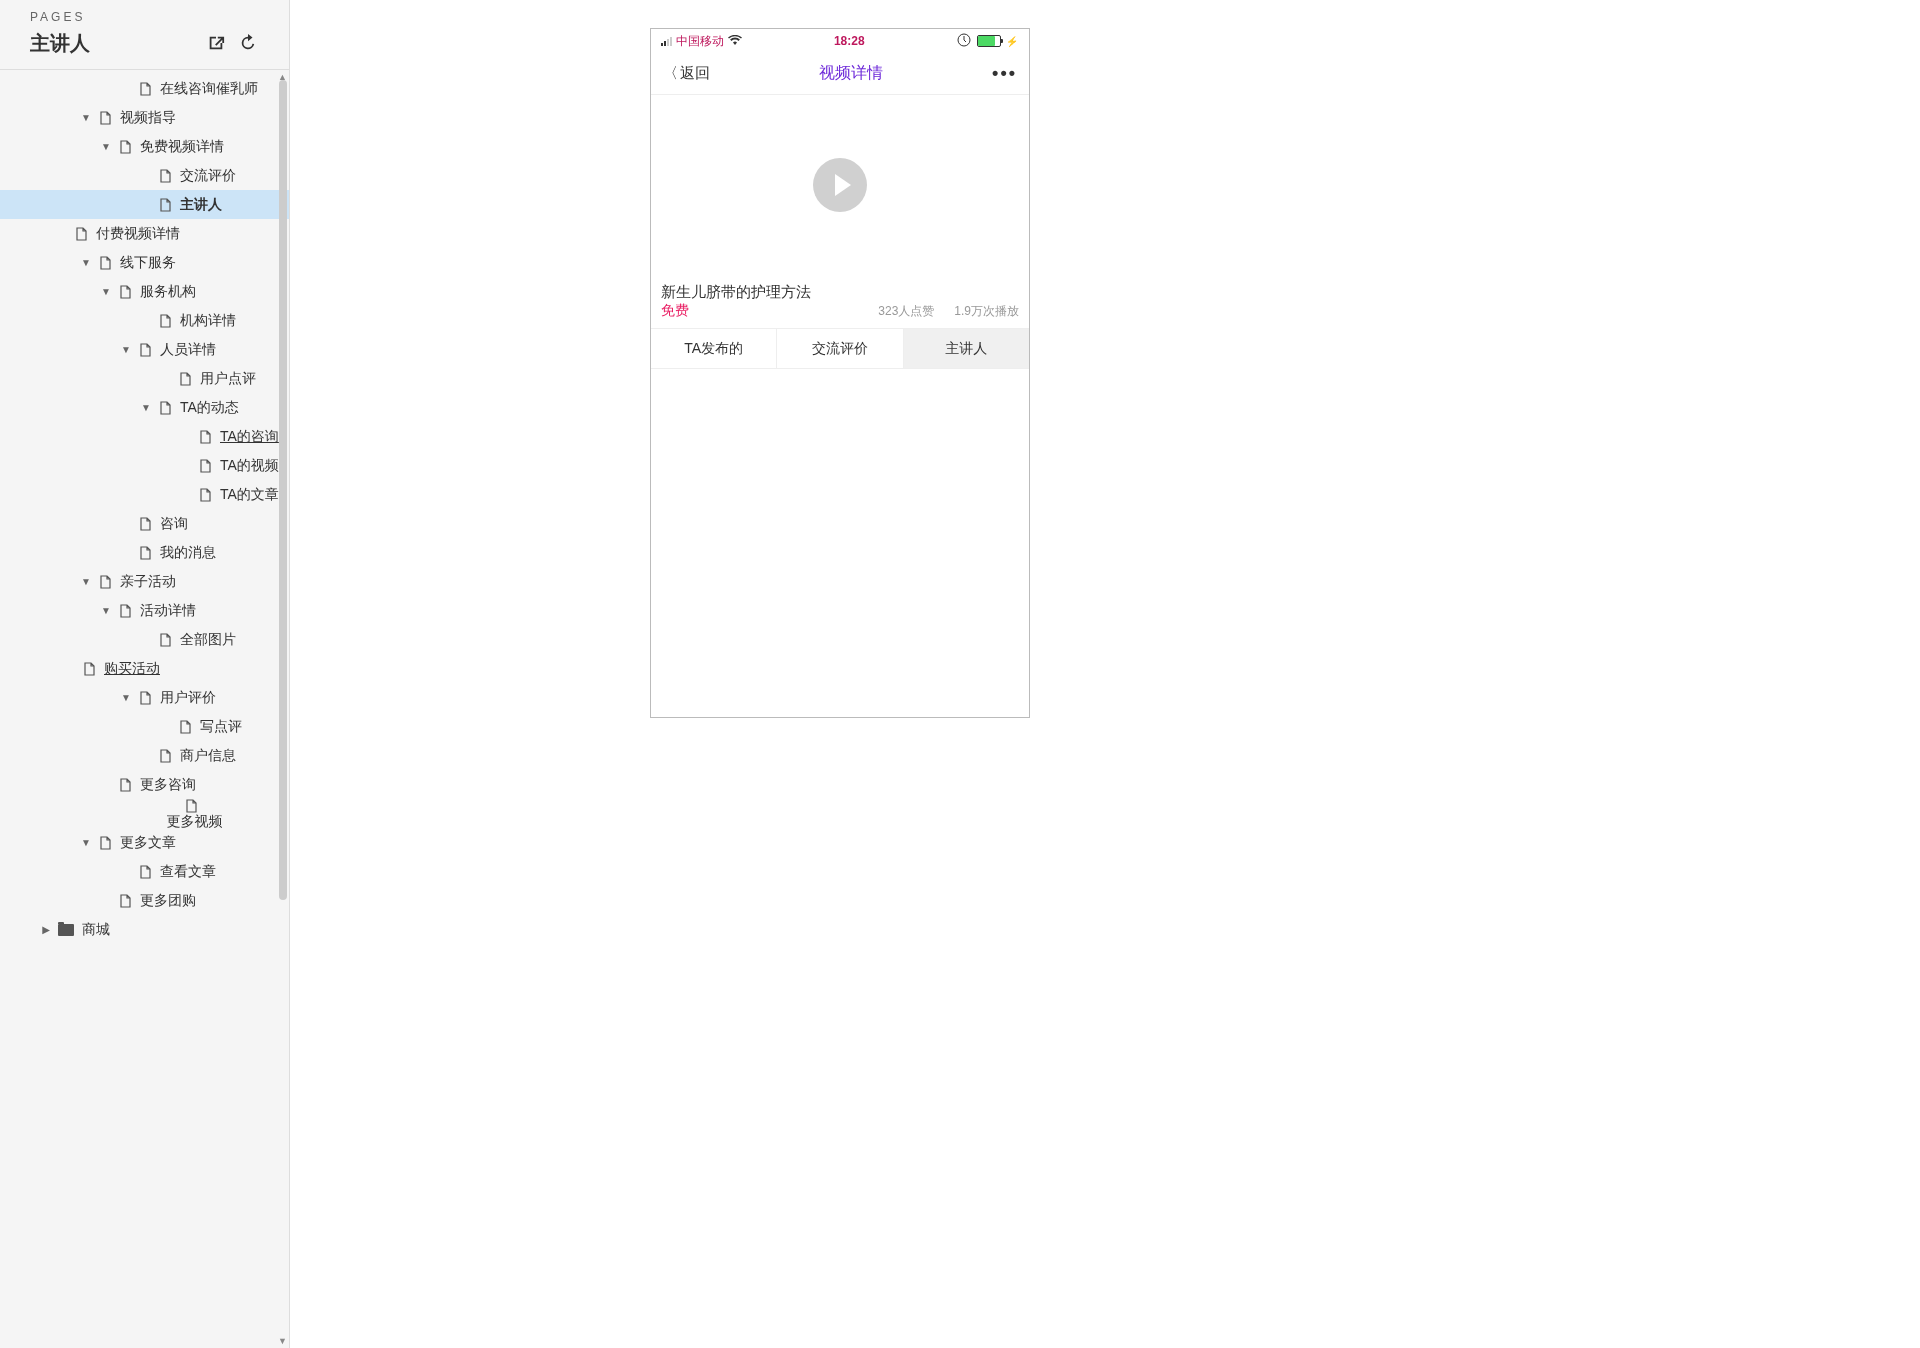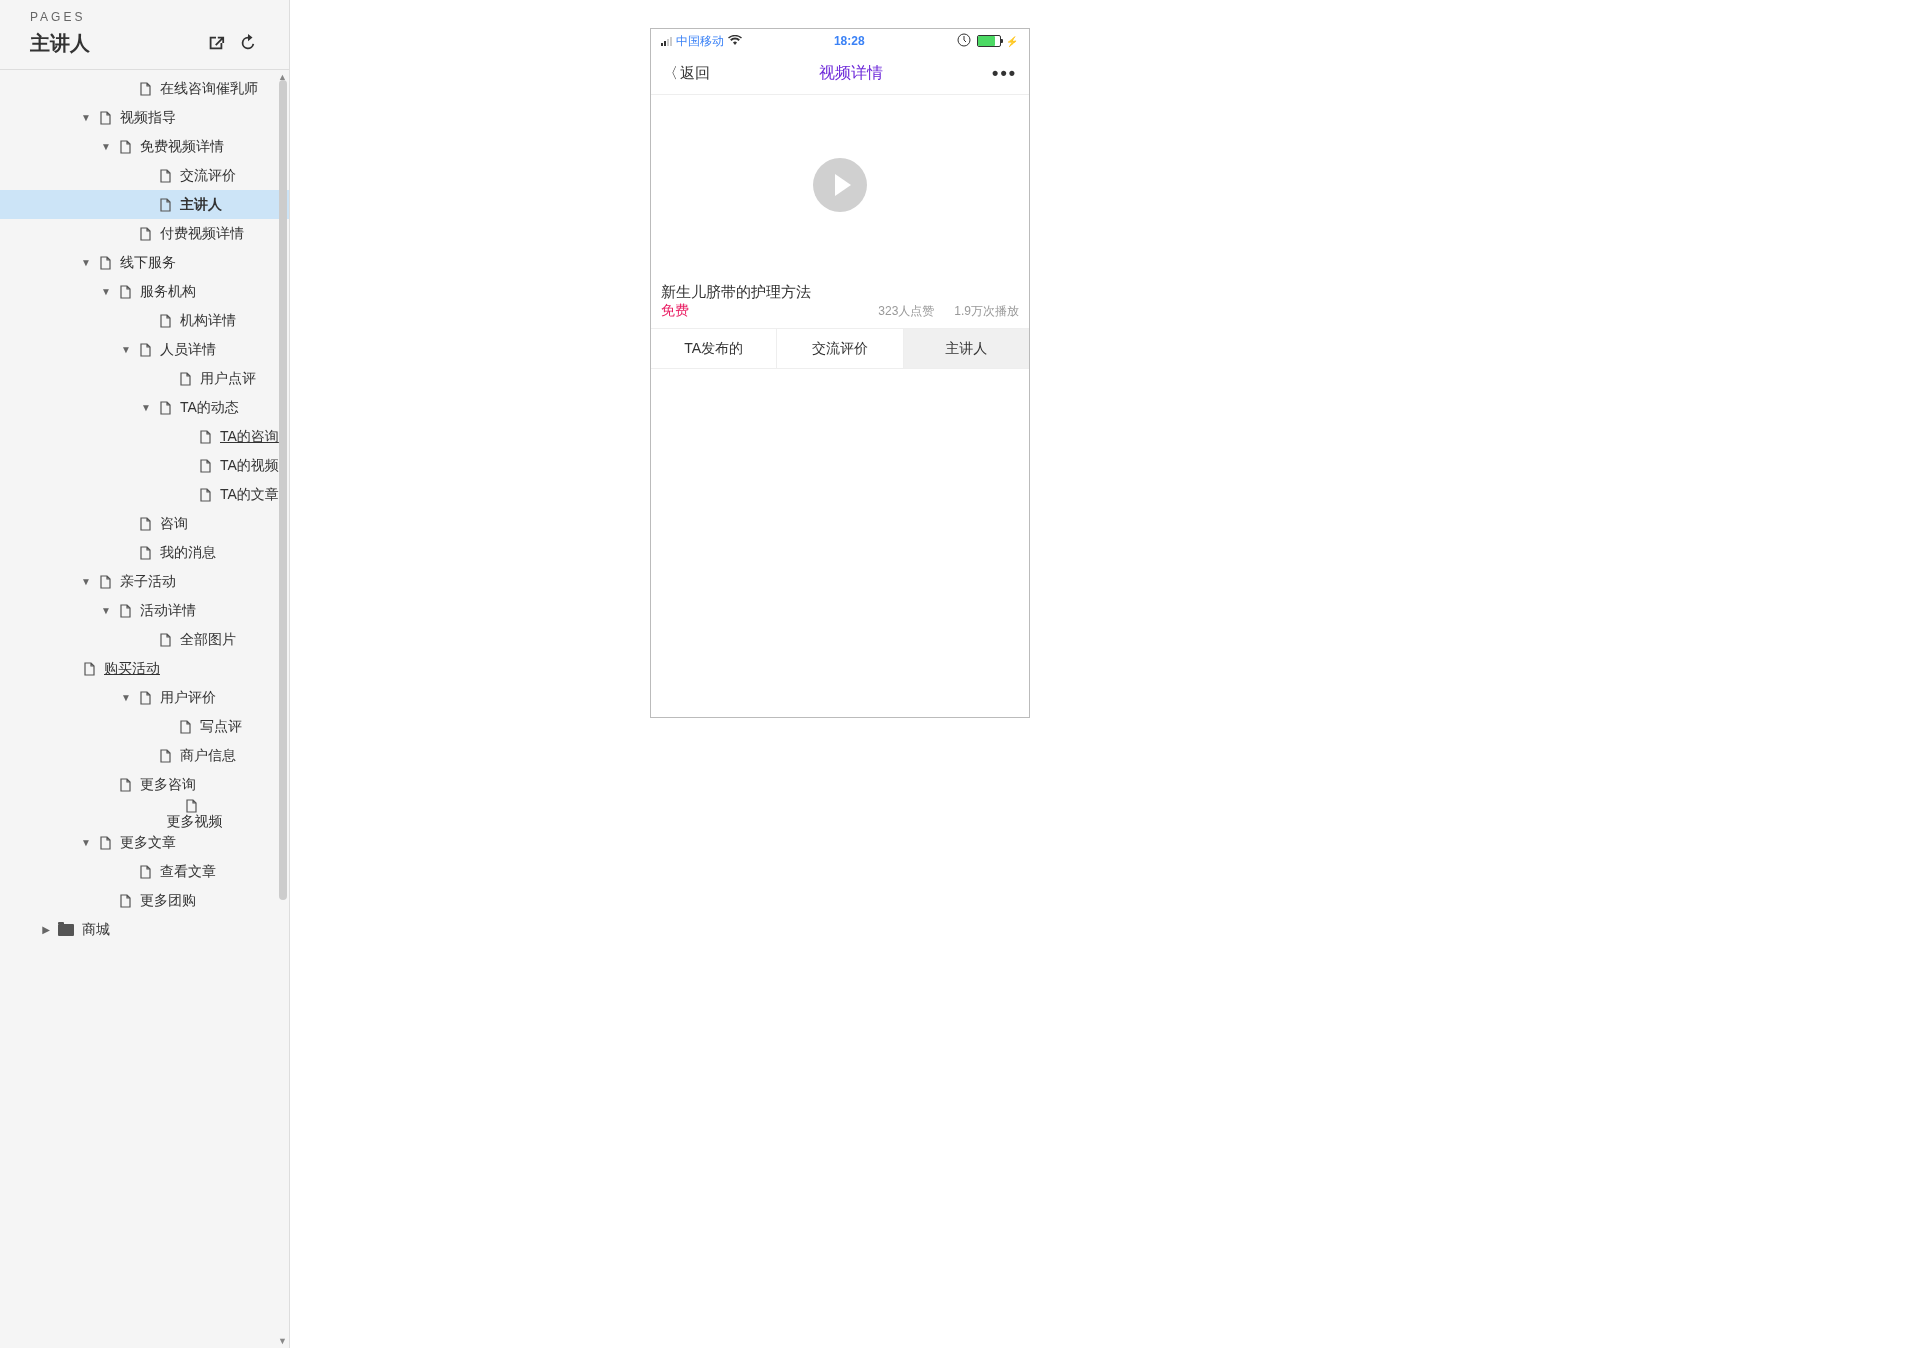--- a/index.html
+++ b/index.html
@@ -20,21 +20,21 @@
     .tree-icon { margin-right: 8px; display: inline-flex; }
     .tree-label { flex: 1; }
     
     .scrollbar-track { position: absolute; right: 2px; top: 2px; width: 8px; height: 98%; }
     .scrollbar-thumb { width: 8px; background: #ccc; border-radius: 4px; position: absolute; }
     .scrollbar-arrow { position: absolute; font-size: 9px; color: #888; right: 2px; }
     
     .main { margin-left: 290px; height: 100%; position: relative; }
     .phone-frame { position: absolute; left: 360px; top: 28px; width: 380px; height: 690px; border: 1px solid #bbb; background: #fff; }
     
-    .status-bar { height: 24px; display: flex; align-items: center; justify-content: space-between; padding: 0 10px; font-size: 12px; color: #3b82f6; }
+    .status-bar { height: 24px; display: flex; align-items: center; justify-content: space-between; padding: 0 10px; font-size: 12px; color: #be185d; }
     .status-left { display: flex; align-items: center; gap: 4px; }
     .status-right { display: flex; align-items: center; gap: 6px; }
     .battery { width: 24px; height: 12px; border: 1px solid #333; border-radius: 2px; position: relative; }
     .battery::after { content: ''; position: absolute; right: -3px; top: 3px; width: 2px; height: 4px; background: #333; border-radius: 0 1px 1px 0; }
     .battery-fill { width: 80%; height: 100%; background: #4cd964; border-radius: 1px; }
     
     .nav-bar { height: 42px; display: flex; align-items: center; justify-content: space-between; padding: 0 12px; border-bottom: 1px solid #eee; }
     .nav-back { font-size: 15px; color: #333; display: flex; align-items: center; gap: 2px; cursor: pointer; }
     .nav-title { font-size: 16px; color: #6d28d9; }
     .nav-more { font-size: 18px; font-weight: bold; color: #333; letter-spacing: 2px; cursor: pointer; }
@@ -132,21 +132,21 @@
       </div>
       <div class="tree-item selected" style="padding-left: 140px;">
         <span class="tree-toggle"></span>
         <span class="tree-icon">
           <svg width="14" height="14" viewBox="0 0 14 14">
             <path d="M3 1h6l3 3v9H3V1zm6 0v3h3" fill="none" stroke="#555" stroke-width="1.2"></path>
           </svg>
         </span>
         <span class="tree-label">主讲人</span>
       </div>
-      <div class="tree-item" style="padding-left: 120px;">
+      <div class="tree-item" style="padding-left: 56px;">
         <span class="tree-toggle"></span>
         <span class="tree-icon">
           <svg width="14" height="14" viewBox="0 0 14 14">
             <path d="M3 1h6l3 3v9H3V1zm6 0v3h3" fill="none" stroke="#555" stroke-width="1.2"></path>
           </svg>
         </span>
         <span class="tree-label">付费视频详情</span>
       </div>
       <div class="tree-item" style="padding-left: 80px;">
         <span class="tree-toggle">▼</span>

